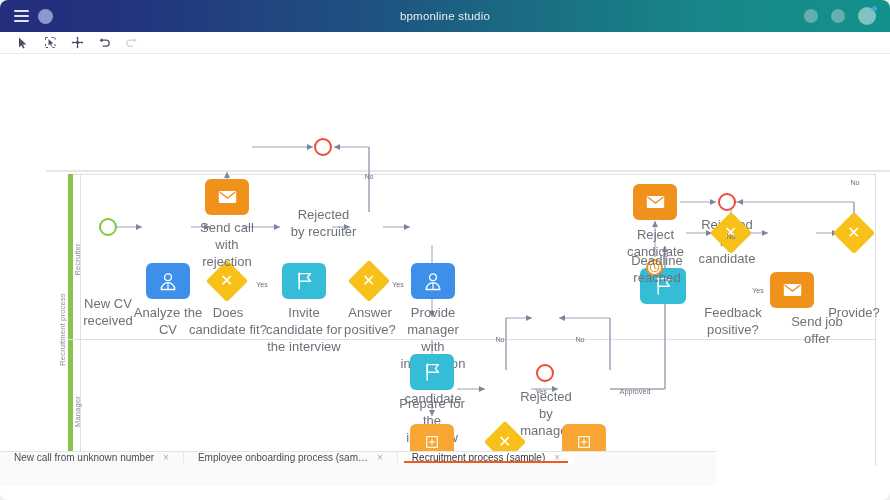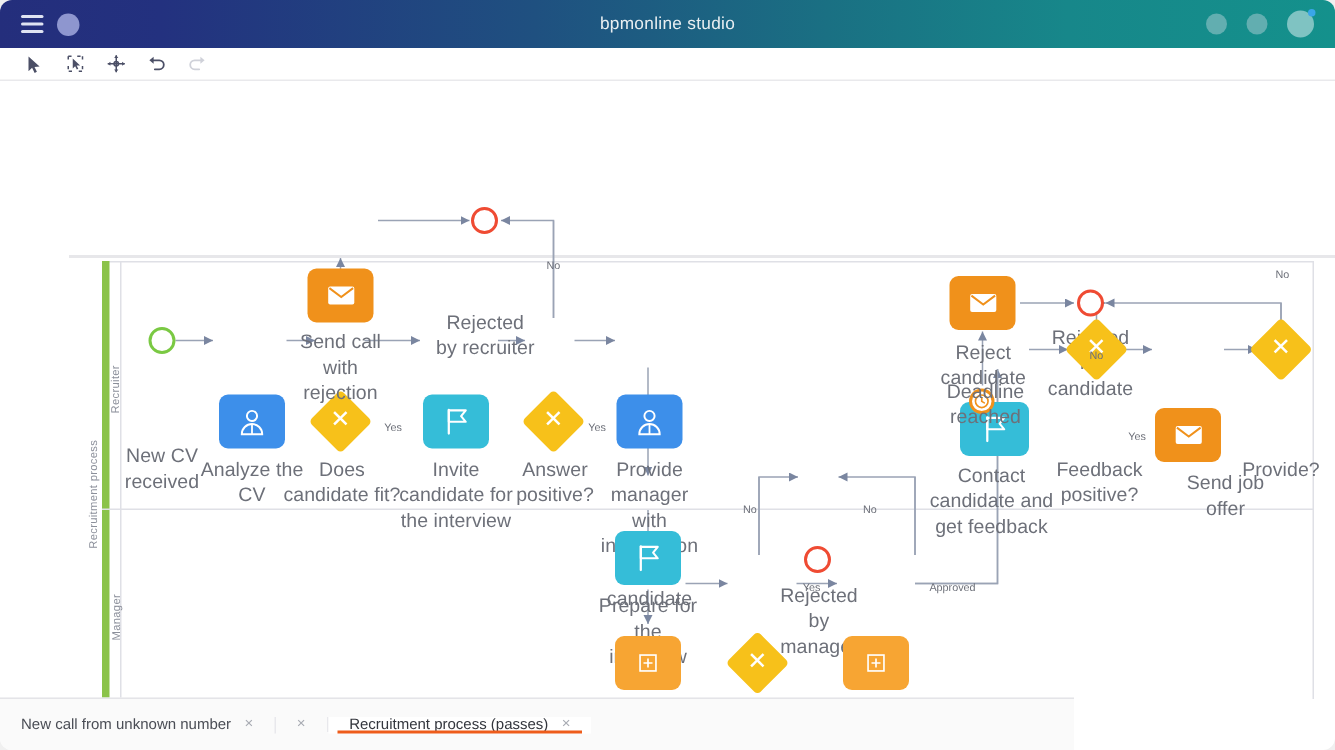--- a/index.html
+++ b/index.html
@@ -119,23 +119,23 @@
   .lbl{
     position:absolute;text-align:center;font-size:13px;color:#6d7079;
     line-height:1.32;letter-spacing:.05px;
   }
   .elbl{
     position:absolute;text-align:center;font-size:7.2px;color:#6d7079;line-height:1.3;
   }
 
   
   .tabbar{
-    position:absolute;left:0;bottom:0;width:716px;height:34px;
+    position:absolute;left:0;bottom:14px;width:716px;height:34px;
     background:#fafafa;border-top:1px solid #e4e4e8;
-    display:flex;align-items:center;
+    display:flex;align-items:flex-start;
   }
   .tab{
     display:flex;align-items:center;gap:9px;
     padding:0 14px;font-size:10px;color:#4a4d55;cursor:pointer;
     position:relative;white-space:nowrap;
     border-right:1px solid #e8e8ec;
   }
   .tab .close{color:#a7aab2;font-size:10px;line-height:1;}
   .tab.active{background:#ffffff;color:#33363d;border-right:none;}
   .tab.active:after{
@@ -391,21 +391,20 @@
     </div>
     <div class="node" style="left:646px;top:205px;">
       <div class="ev timer">
         <svg width="11" height="11" viewBox="0 0 11 11">
           <circle cx="5.5" cy="5.5" r="4.2" fill="none" stroke="#f0911b" stroke-width="1.1"></circle>
           <path d="M5.5 3 V5.6 L7.2 6.6" stroke="#f0911b" stroke-width="1.1" fill="none" stroke-linecap="round"></path>
         </svg>
       </div>
     </div>
     <div class="lbl" style="left:613px;top:198px;width:88px;">Deadline reached</div>
-    <div class="lbl" style="left:611px;top:254px;width:100px;">Contact candidate and get feedback</div>
 
     <div class="node task orange" style="left:633px;top:130px;width:44px;height:36px;">
       <svg width="19" height="14" viewBox="0 0 19 14">
         <rect x="0.8" y="1" width="17.4" height="12" rx="1.3" fill="#fff"></rect>
         <path d="M1.6 2.1 L9.5 8.1 L17.4 2.1" fill="none" stroke="#f0911b" stroke-width="1.3"></path>
       </svg>
     </div>
     <div class="lbl" style="left:613px;top:172px;width:85px;">Reject candidate</div>
 
     <div class="node" style="left:718px;top:139px;">
@@ -483,21 +482,22 @@
     <div class="elbl" style="left:845px;top:124px;width:20px;">No</div>
 
   </div>
 
   <div class="tabbar">
     <div class="tab">
       <span>New call from unknown number</span>
       <span class="close">×</span>
     </div>
     <div class="tab">
+      <span>Employee onboarding process (sam…</span>
       <span class="close">×</span>
     </div>
     <div class="tab active">
-      <span>Recruitment process (passes)</span>
+      <span>Recruitment process (sample)</span>
       <span class="close">×</span>
     </div>
   </div>
 
 </div>
 
 </body></html>

